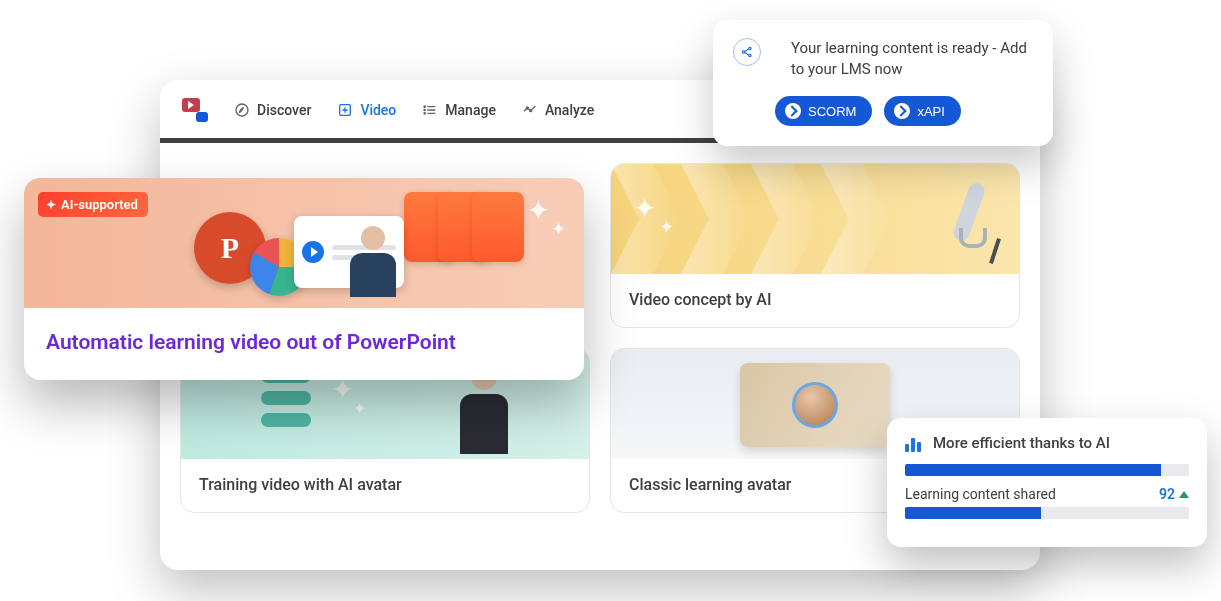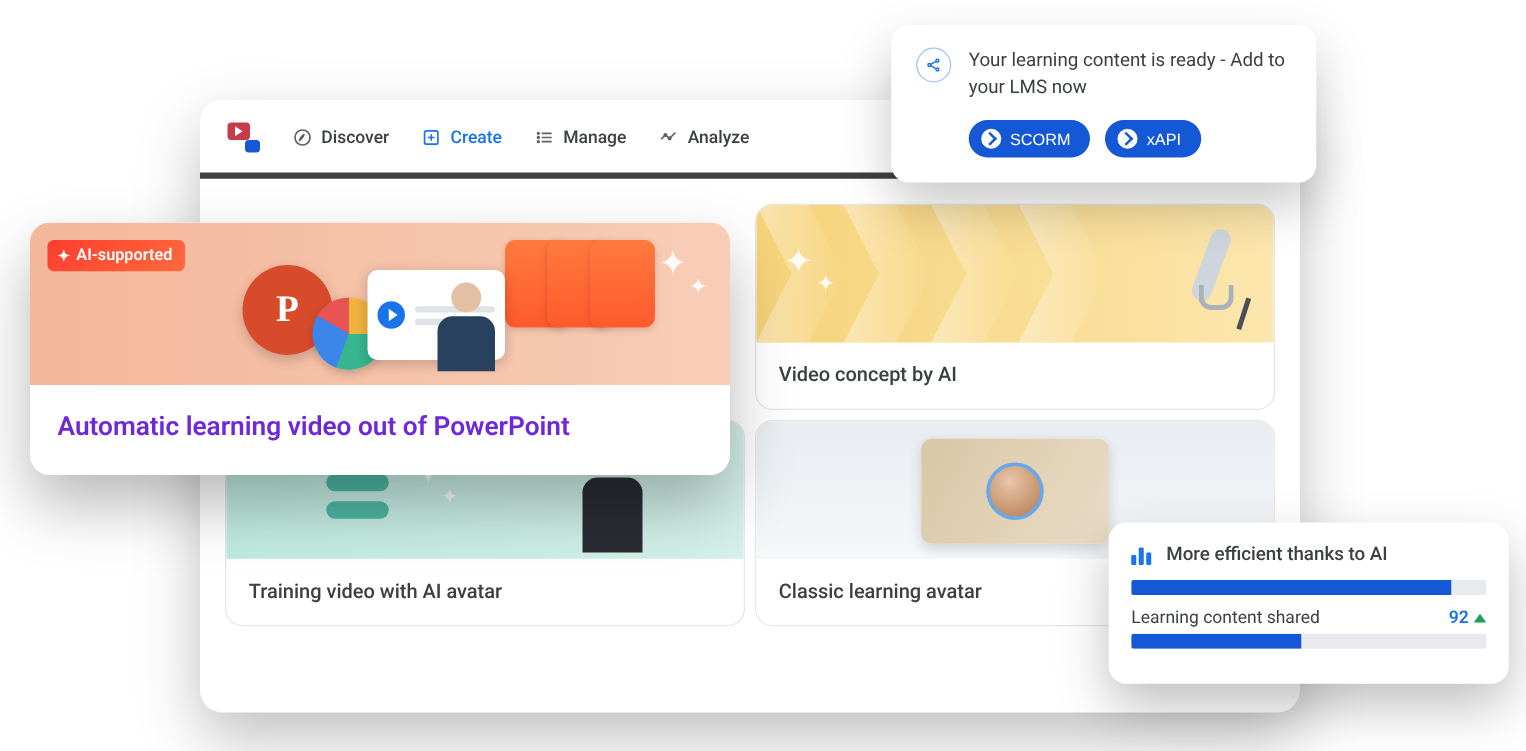--- a/index.html
+++ b/index.html
@@ -52,21 +52,21 @@
     cursor: pointer;
   }
   .nav-item.active { color: #1a73e8; }
   .nav-icon { width:16px; height:16px; display:flex; align-items:center; justify-content:center; }
   .nav-icon svg { width:16px; height:16px; }
 
   
   .cards {
     display: grid;
     grid-template-columns: 1fr 1fr;
-    gap: 8px;
+    gap: 20px;
     padding: 20px;
   }
   .card {
     border: 1px solid #e3e6ea;
     border-radius: 14px;
     overflow: hidden;
     background:#fff;
     cursor:pointer;
   }
   .card .hero { height: 110px; position: relative; }
@@ -131,21 +131,21 @@
   
   .popover-share{
     position:absolute;
     right:168px; top:20px;
     width:340px;
     background:#fff;
     border-radius:14px;
     box-shadow:0 18px 42px rgba(0,0,0,.22);
     padding:18px 20px 20px 20px;
   }
-  .popover-share .row1{display:flex;gap:14px;align-items:flex-start;}
+  .popover-share .row1{display:flex;gap:30px;align-items:flex-start;}
   .share-icon{width:28px;height:28px;border-radius:50%;border:1.5px solid #9ec1f5;display:flex;align-items:center;justify-content:center;flex-shrink:0;}
   .share-icon svg{width:14px;height:14px;}
   .popover-share .msg{color:#3c4043;font-size:15px;line-height:1.4;}
   .pill-row{display:flex;gap:12px;margin-top:16px;margin-left:42px;}
   .pill{
     background:#1558d6;color:#fff;border:none;border-radius:999px;
     padding:7px 16px 7px 10px;font-size:13px;font-weight:500;
     display:flex;align-items:center;gap:7px;cursor:pointer;
   }
   .pill .circ{width:16px;height:16px;border-radius:50%;background:#fff;position:relative;}
@@ -198,21 +198,21 @@
     </div>
 
     <div class="nav-item active">
       <span class="nav-icon">
         <svg viewBox="0 0 24 24" fill="none" stroke="#1a73e8" stroke-width="2">
             <rect x="4" y="4" width="16" height="16" rx="2"></rect>
             <line x1="12" y1="8" x2="12" y2="16"></line>
             <line x1="8" y1="12" x2="16" y2="12"></line>
           </svg>
       </span>
-      <span>Create</span>
+      <span>Video</span>
     </div>
 
     <div class="nav-item">
       <span class="nav-icon">
         <svg viewBox="0 0 24 24" fill="none" stroke="#5f6368" stroke-width="2">
             <line x1="8" y1="7" x2="20" y2="7"></line>
             <line x1="8" y1="12" x2="20" y2="12"></line>
             <line x1="8" y1="17" x2="20" y2="17"></line>
             <circle cx="4" cy="7" r="1" fill="#5f6368"></circle>
             <circle cx="4" cy="12" r="1" fill="#5f6368"></circle>

